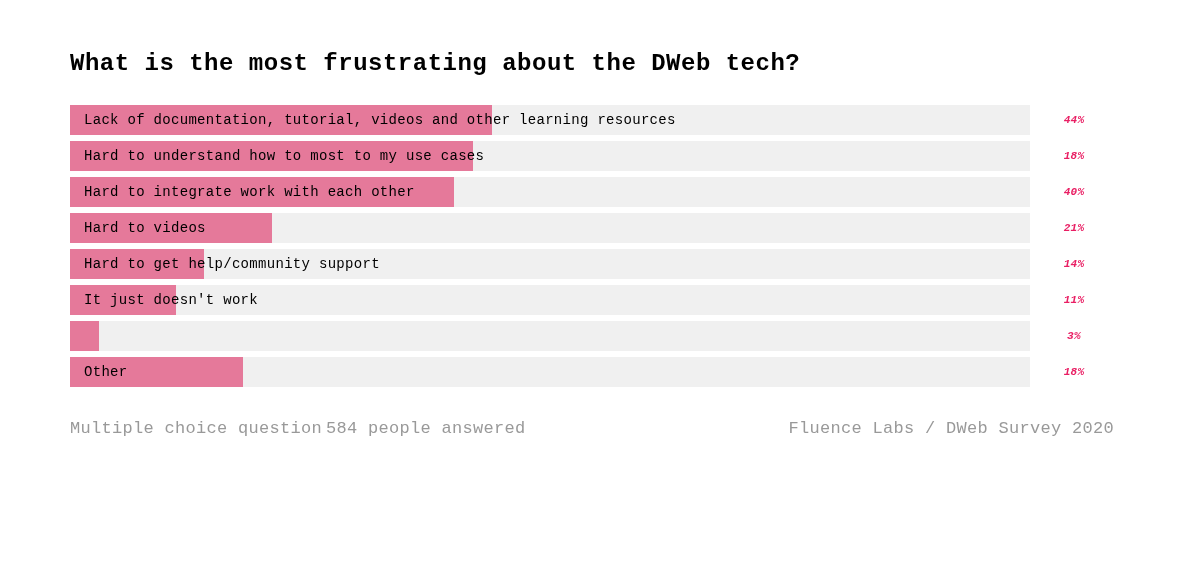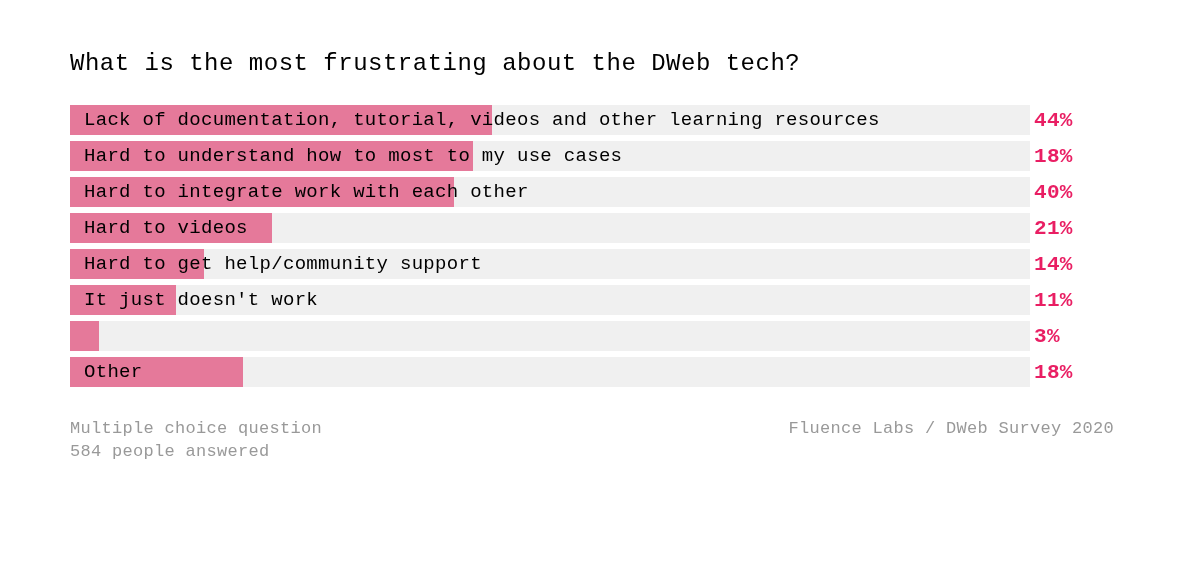--- a/index.html
+++ b/index.html
@@ -9,21 +9,21 @@
     }
     body {
       font-family: 'Courier New', 'Consolas', monospace;
       background: #ffffff;
       width: 1185px;
       height: 588px;
       padding: 50px 70px;
     }
     .chart-title {
       font-size: 24px;
-      font-weight: normal;
+      font-weight: bold;
       color: #000000;
       margin-bottom: 28px;
       letter-spacing: 0.5px;
     }
     .bars-container {
       display: flex;
       flex-direction: column;
       gap: 6px;
     }
     .bar-row {
@@ -43,49 +43,50 @@
     .bar-fill {
       position: absolute;
       left: 0;
       top: 0;
       height: 100%;
       background: #e5799a;
     }
     .bar-label {
       position: relative;
       z-index: 2;
-      font-size: 19px;
+      font-size: 14px;
       color: #000000;
       padding-left: 14px;
       font-weight: normal;
       letter-spacing: 0.3px;
     }
     .bar-value {
       position: absolute;
       right: 0;
-      font-size: 21px;
+      font-size: 11px;
       color: #e91e63;
       font-weight: bold;
       z-index: 2;
       letter-spacing: 0.3px;
       padding-right: 0px;
       width: 80px;
-      text-align: left;
+      text-align: center;
+      font-style: italic;
     }
     .footer {
       display: flex;
       justify-content: space-between;
       margin-top: 32px;
       font-size: 17px;
       color: #999999;
       letter-spacing: 0.3px;
     }
     .footer-left {
       display: flex;
-      flex-direction: column;
+      flex-direction: row;
       gap: 4px;
     }
     .footer-right {
       text-align: left;
     }
     .chart-wrap {
       width: 1044px;
     }
   </style>
 </head>

